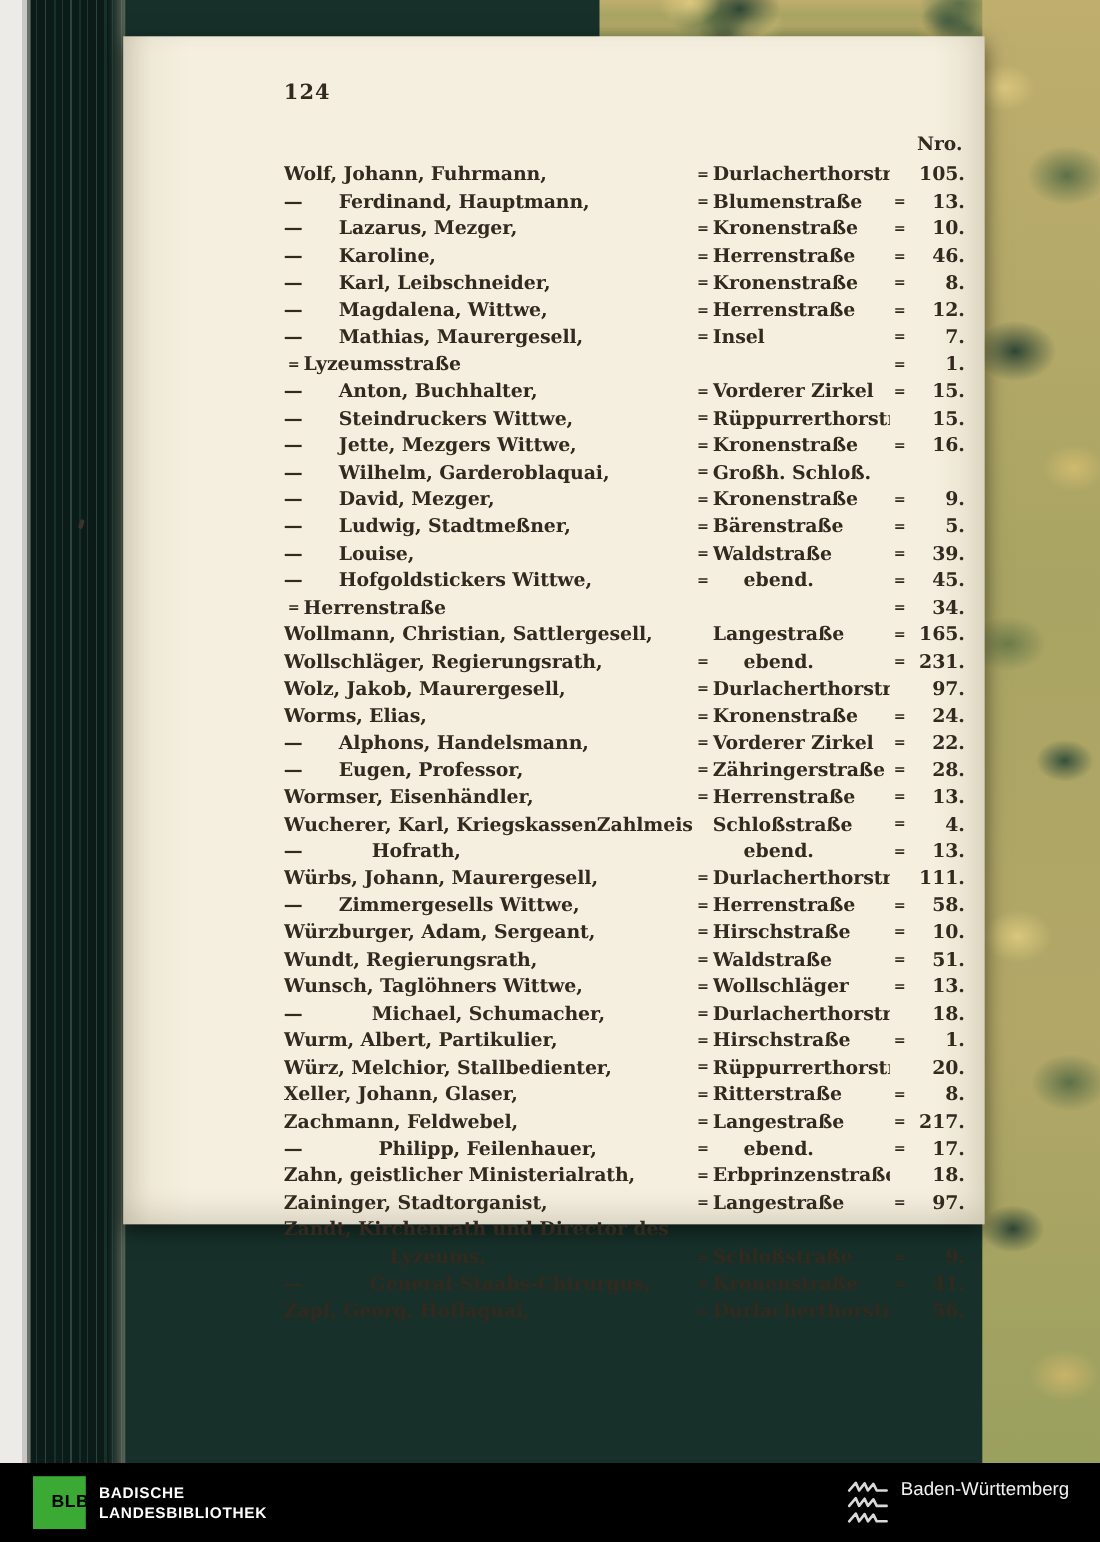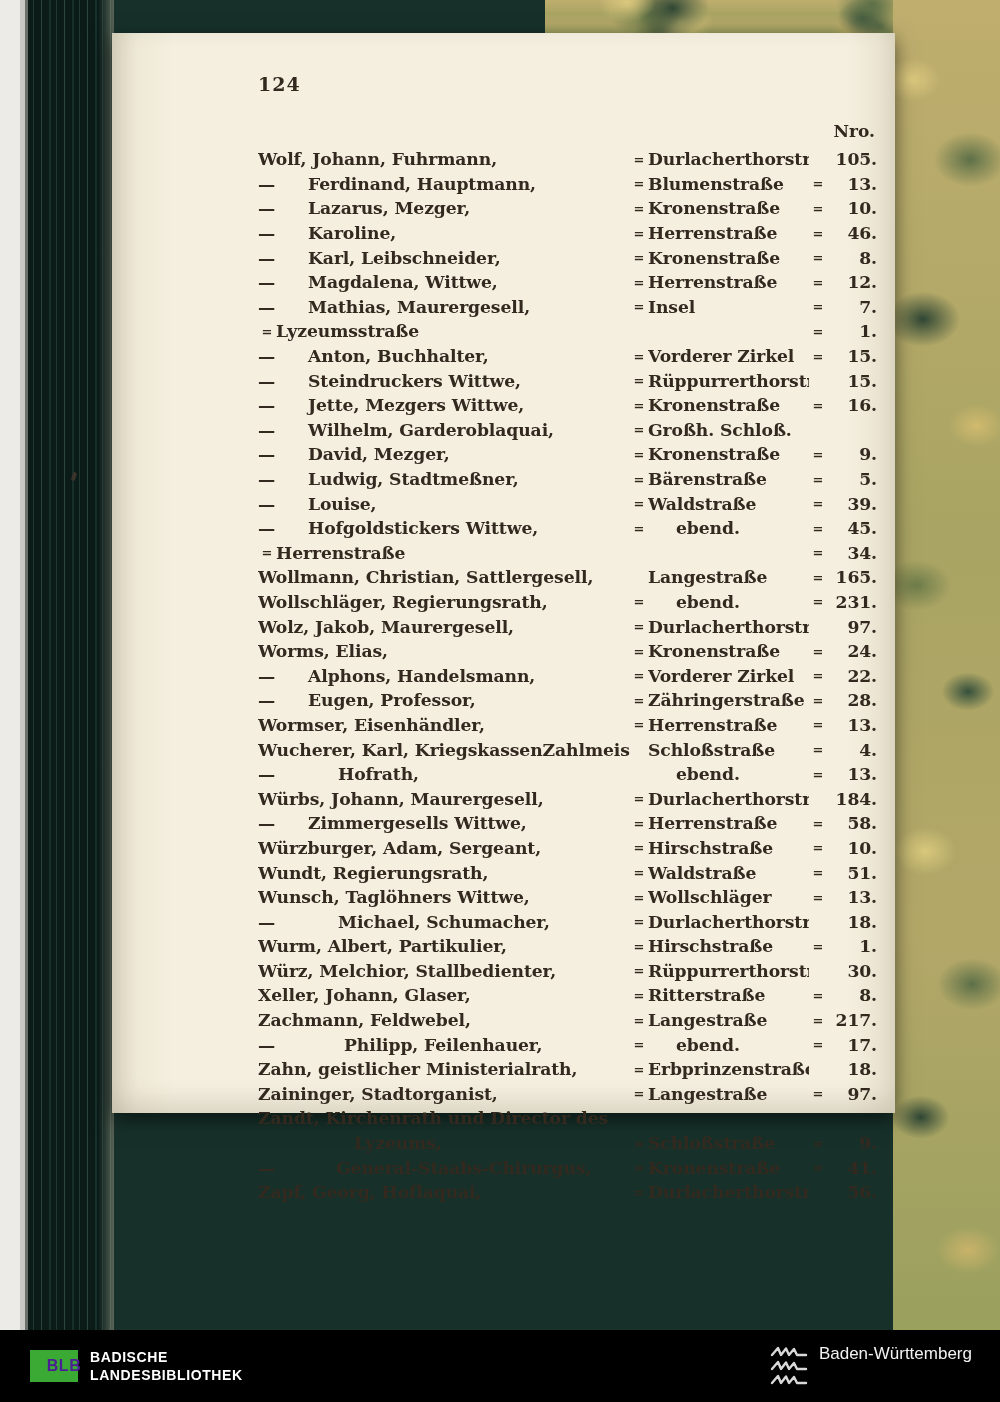--- a/index.html
+++ b/index.html
@@ -61,22 +61,22 @@
   .c-num{flex:0 0 50px;text-align:right;}
 
   
   .speck{position:absolute;left:72px;top:472px;width:4px;height:9px;background:#3a342a;border-radius:2px;transform:rotate(18deg);}
 
   
   .footer{position:absolute;left:0;top:1330px;width:1000px;height:72px;background:var(--footer-bg);
     display:flex;align-items:center;justify-content:space-between;
     font-family:"Liberation Sans", sans-serif;color:#fff;}
   .blb-block{display:flex;align-items:center;gap:12px;margin-left:30px;}
-  .blb-logo{width:48px;height:32px;background:var(--blb-green);display:flex;align-items:center;justify-content:center;
-    font-weight:bold;font-size:16px;color:#4c1d95;letter-spacing:.5px;padding-left:20px;}
+  .blb-logo{width:48px;height:48px;background:var(--blb-green);display:flex;align-items:center;justify-content:center;
+    font-weight:bold;font-size:16px;color:#000000;letter-spacing:.5px;padding-left:20px;}
   .blb-text{font-weight:bold;font-size:14px;line-height:18px;letter-spacing:.6px;}
   .bw-block{display:flex;align-items:flex-start;gap:10px;margin-right:28px;}
   .bw-label{font-size:17px;color:#f2f2f2;}
   .bw-logo svg{display:block;}
 </style>
 </head>
 <body>
 
 <div class="stage">
 
@@ -269,21 +269,21 @@
             <span class="c-sep"></span>
             <span class="c-street ebend">ebend.</span>
             <span class="c-sep">=</span>
             <span class="c-num">13.</span>
           </div>
           <div class="row">
             <span class="c-name"><span>Würbs, Johann, Maurergesell,</span></span>
             <span class="c-sep">=</span>
             <span class="c-street">Durlacherthorstraße</span>
             <span class="c-sep"></span>
-            <span class="c-num">184.</span>
+            <span class="c-num">111.</span>
           </div>
           <div class="row">
             <span class="c-name"><span class="dash">—</span><span>Zimmergesells Wittwe,</span></span>
             <span class="c-sep">=</span>
             <span class="c-street">Herrenstraße</span>
             <span class="c-sep">=</span>
             <span class="c-num">58.</span>
           </div>
           <div class="row">
             <span class="c-name"><span>Würzburger, Adam, Sergeant,</span></span>
@@ -318,21 +318,21 @@
             <span class="c-sep">=</span>
             <span class="c-street">Hirschstraße</span>
             <span class="c-sep">=</span>
             <span class="c-num">1.</span>
           </div>
           <div class="row">
             <span class="c-name"><span>Würz, Melchior, Stallbedienter,</span></span>
             <span class="c-sep">=</span>
             <span class="c-street">Rüppurrerthorstraße</span>
             <span class="c-sep"></span>
-            <span class="c-num">30.</span>
+            <span class="c-num">20.</span>
           </div>
           <div class="row">
             <span class="c-name"><span>Xeller, Johann, Glaser,</span></span>
             <span class="c-sep">=</span>
             <span class="c-street">Ritterstraße</span>
             <span class="c-sep">=</span>
             <span class="c-num">8.</span>
           </div>
           <div class="row">
             <span class="c-name"><span>Zachmann, Feldwebel,</span></span>

